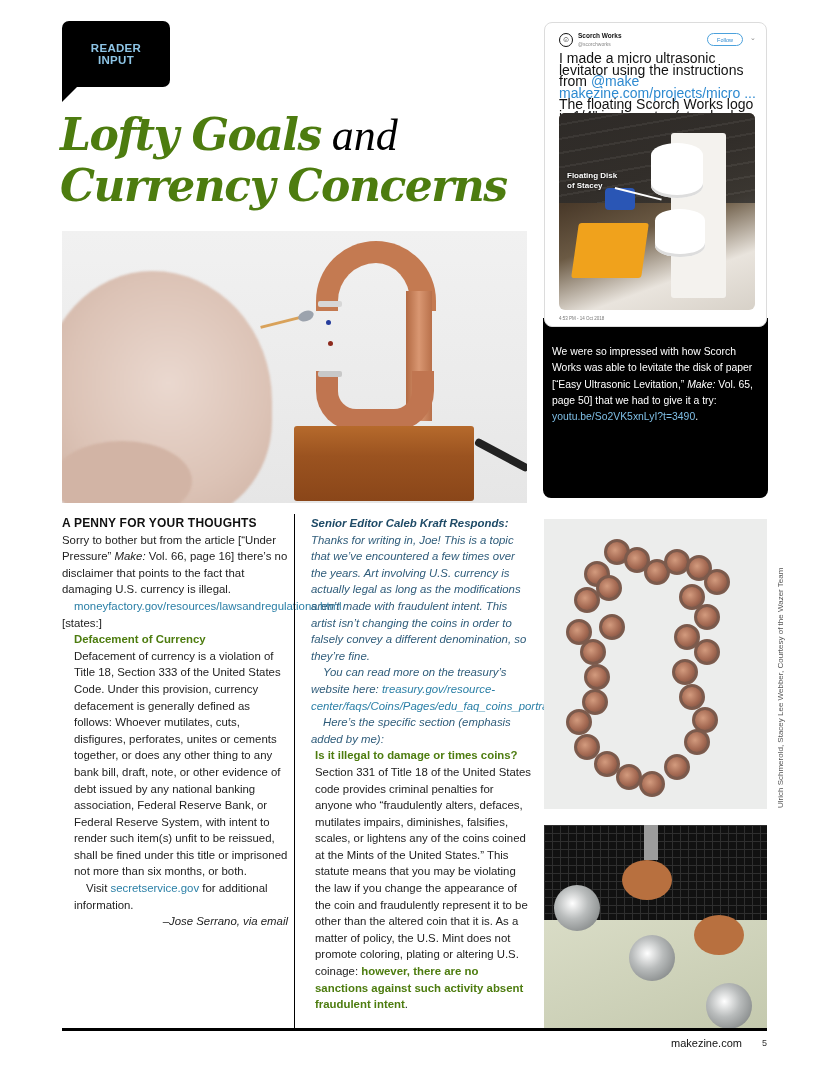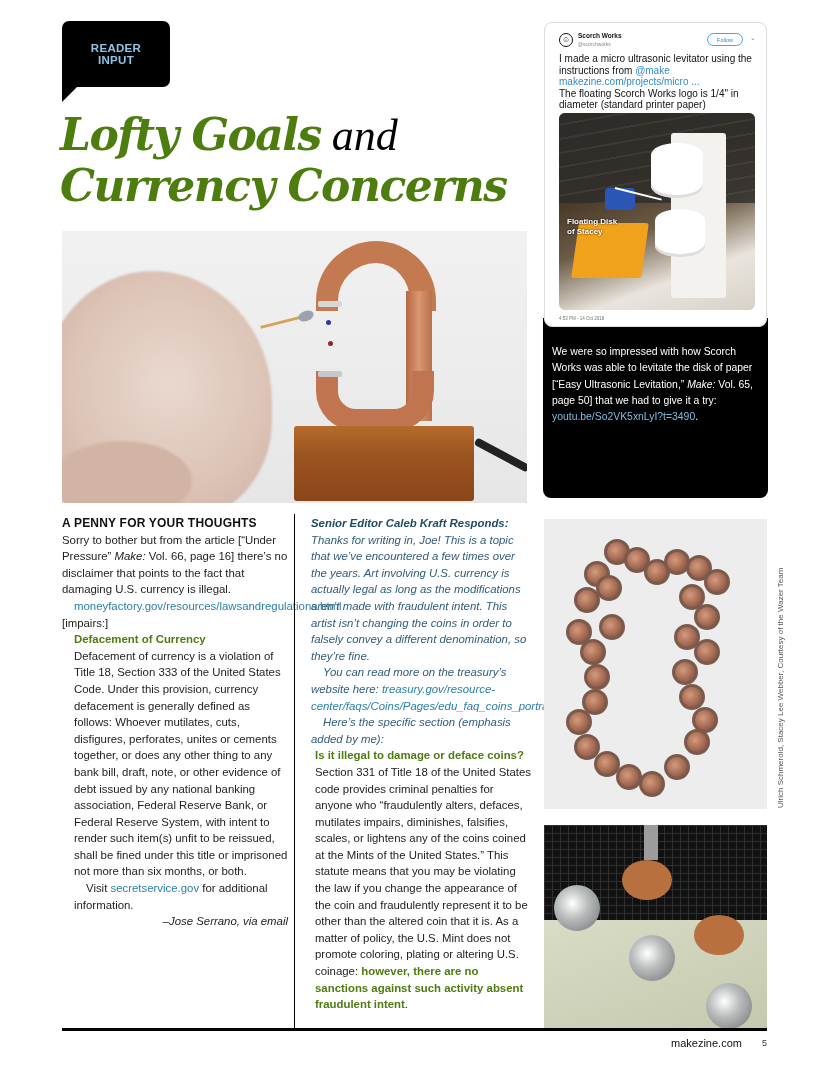--- a/index.html
+++ b/index.html
@@ -84,33 +84,33 @@
     border: 1.5px solid #111; display: flex; align-items: center; justify-content: center;
     font-size: 8px; line-height: 8px;
   }
   .tweet-name { left: 33px; top: 9px; font-size: 6.5px; font-weight: 700; color: #111; }
   .tweet-handle { left: 33px; top: 18px; font-size: 5px; color: #888; }
   .tweet-follow {
     left: 162px; top: 10px; width: 36px; height: 13px; border: 1px solid #4ba1dc; border-radius: 7px;
     font-size: 5.5px; color: #2e8ad0; display: flex; align-items: center; justify-content: center;
   }
   .tweet-caret { left: 205px; top: 11px; font-size: 7px; color: #888; }
-  .tweet-text { left: 14px; top: 30px; width: 205px; font-size: 10px; line-height: 11.5px; color: #111; }
+  .tweet-text { left: 14px; top: 30px; width: 205px; font-size: 14px; line-height: 11.5px; color: #111; }
   .tweet-text .link { color: #2e8ad0; display: block; }
   .tweet-photo {
     left: 14px; top: 90px; width: 196px; height: 197px; border-radius: 6px; overflow: hidden;
     background: linear-gradient(160deg, #3a2c20 0%, #4a3a2a 35%, #6b5a44 55%, #e9e4dd 78%, #d7d1c8 100%);
   }
   .tp-keys { left: 0; top: 0; width: 196px; height: 90px; background: repeating-linear-gradient(-10deg, #2a2a2a 0 12px, #3a3a3a 12px 14px); opacity: .75; }
   .tp-board { left: 16px; top: 110px; width: 70px; height: 55px; background: #f0a21c; transform: skewX(-8deg); border-radius: 3px; }
   .tp-tower { left: 112px; top: 20px; width: 55px; height: 165px; background: #f4f2ee; border-radius: 3px; }
   .tp-ring1 { left: 92px; top: 30px; width: 52px; height: 55px; background: #ffffff; border-radius: 50% / 22%; box-shadow: inset 0 -3px 0 #ddd; }
   .tp-ring2 { left: 96px; top: 96px; width: 50px; height: 48px; background: #ffffff; border-radius: 50% / 24%; box-shadow: inset 0 -3px 0 #ddd; }
   .tp-blue { left: 46px; top: 75px; width: 30px; height: 22px; background: #2a56b5; border-radius: 4px; }
-  .tp-label { left: 8px; top: 58px; font-size: 8px; line-height: 9.5px; color: #fff; font-weight: 700; text-shadow: 0 0 2px #000; margin-top: 46px; }
+  .tp-label { left: 8px; top: 58px; font-size: 8px; line-height: 9.5px; color: #fff; font-weight: 700; text-shadow: 0 0 2px #000; }
   .tp-arrow { left: 56px; top: 74px; width: 48px; height: 1.5px; background: #fff; transform: rotate(14deg); transform-origin: left center; }
   .tweet-time { left: 14px; top: 293px; font-size: 4.5px; color: #777; }
 
   
   .infobox {
     left: 543px; top: 318px; width: 225px; height: 180px;
     background: #000; border-radius: 0 0 8px 8px; z-index: 1;
     padding: 26px 11px 0 9px;
     color: #ffffff; font-family: "Liberation Sans", sans-serif; font-size: 10.4px; line-height: 16.3px;
   }
@@ -224,42 +224,42 @@
     <span>We were so impressed with how Scorch Works was able to levitate the disk of paper [“Easy Ultrasonic Levitation,” </span><span class="ital">Make:</span><span> Vol. 65, page 50] that we had to give it a try: </span><span class="link">youtu.be/So2VK5xnLyI?t=3490</span><span>.</span>
   </p>
 </div>
 
 <div class="abs col col1">
   <div class="section-head">A PENNY FOR YOUR THOUGHTS</div>
   <div>
     <span>Sorry to bother but from the article [“Under Pressure” </span><span class="ital">Make:</span><span> Vol. 66, page 16] there’s no disclaimer that points to the fact that damaging U.S. currency is illegal.</span>
   </div>
   <div class="ti">
-    <span class="link-c">moneyfactory.gov/resources/lawsandregulations.html</span><span> [impairs:]</span>
+    <span class="link-c">moneyfactory.gov/resources/lawsandregulations.html</span><span> [states:]</span>
   </div>
   <div class="indent bold">Defacement of Currency</div>
   <div class="indent">Defacement of currency is a violation of Title 18, Section 333 of the United States Code. Under this provision, currency defacement is generally defined as follows: Whoever mutilates, cuts, disfigures, perforates, unites or cements together, or does any other thing to any bank bill, draft, note, or other evidence of debt issued by any national banking association, Federal Reserve Bank, or Federal Reserve System, with intent to render such item(s) unfit to be reissued, shall be fined under this title or imprisoned not more than six months, or both.</div>
   <div class="indent">
     <span style="padding-left:12px">Visit </span><span class="link-c">secretservice.gov</span><span> for additional information.</span>
   </div>
   <div class="right">–Jose Serrano, via email</div>
 </div>
 
 <div class="abs col-rule"></div>
 
 <div class="abs col col2">
   <div class="responder">
     <div class="hd">Senior Editor Caleb Kraft Responds:</div>
     <div>Thanks for writing in, Joe! This is a topic that we’ve encountered a few times over the years. Art involving U.S. currency is actually legal as long as the modifications aren’t made with fraudulent intent. This artist isn’t changing the coins in order to falsely convey a different denomination, so they’re fine.</div>
     <div class="ti">
       <span>You can read more on the treasury’s website here: </span><span class="link-c">treasury.gov/resource-center/faqs/Coins/Pages/edu_faq_coins_portraits.aspx</span>
     </div>
     <div class="ti">Here’s the specific section (emphasis added by me):</div>
   </div>
-  <div class="indent bold">Is it illegal to damage or deface coins?</div>
+  <div class="indent bold">Is it illegal to damage or times coins?</div>
   <div class="indent">
     <span>Section 331 of Title 18 of the United States code provides criminal penalties for anyone who “fraudulently alters, defaces, mutilates impairs, diminishes, falsifies, scales, or lightens any of the coins coined at the Mints of the United States.” This statute means that you may be violating the law if you change the appearance of the coin and fraudulently represent it to be other than the altered coin that it is. As a matter of policy, the U.S. Mint does not promote coloring, plating or altering U.S. coinage: </span><span class="bold">however, there are no sanctions against such activity absent fraudulent intent</span><span>.</span>
   </div>
 </div>
 
 <div class="abs necklace">
   <div class="coin" style="left:60px;top:20px"></div>
   <div class="coin" style="left:80px;top:28px"></div>
   <div class="coin" style="left:40px;top:42px"></div>
   <div class="coin" style="left:30px;top:68px"></div>

